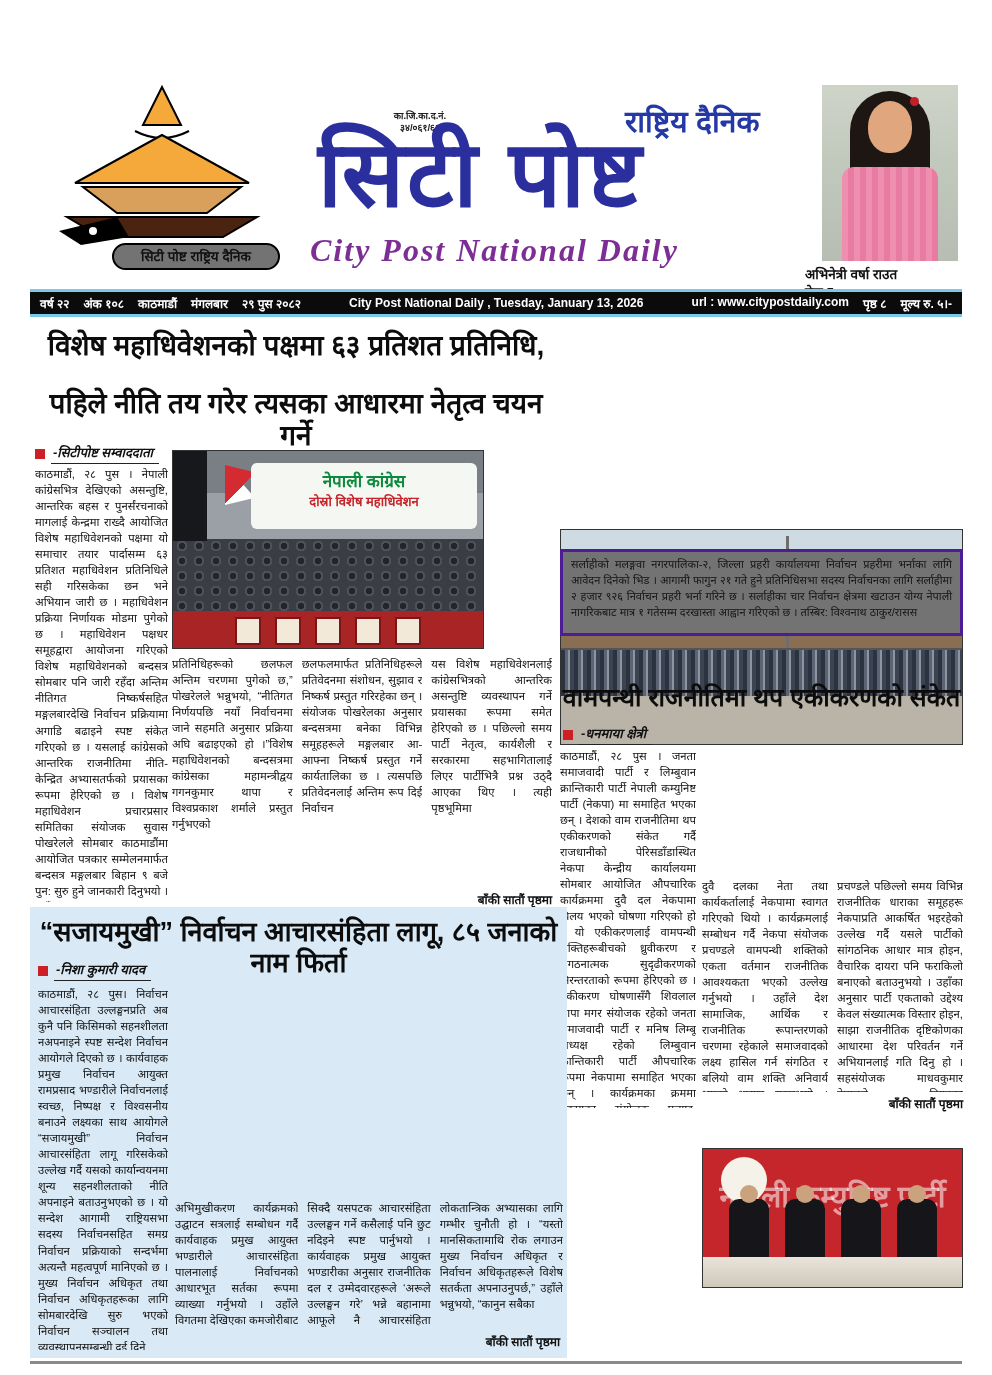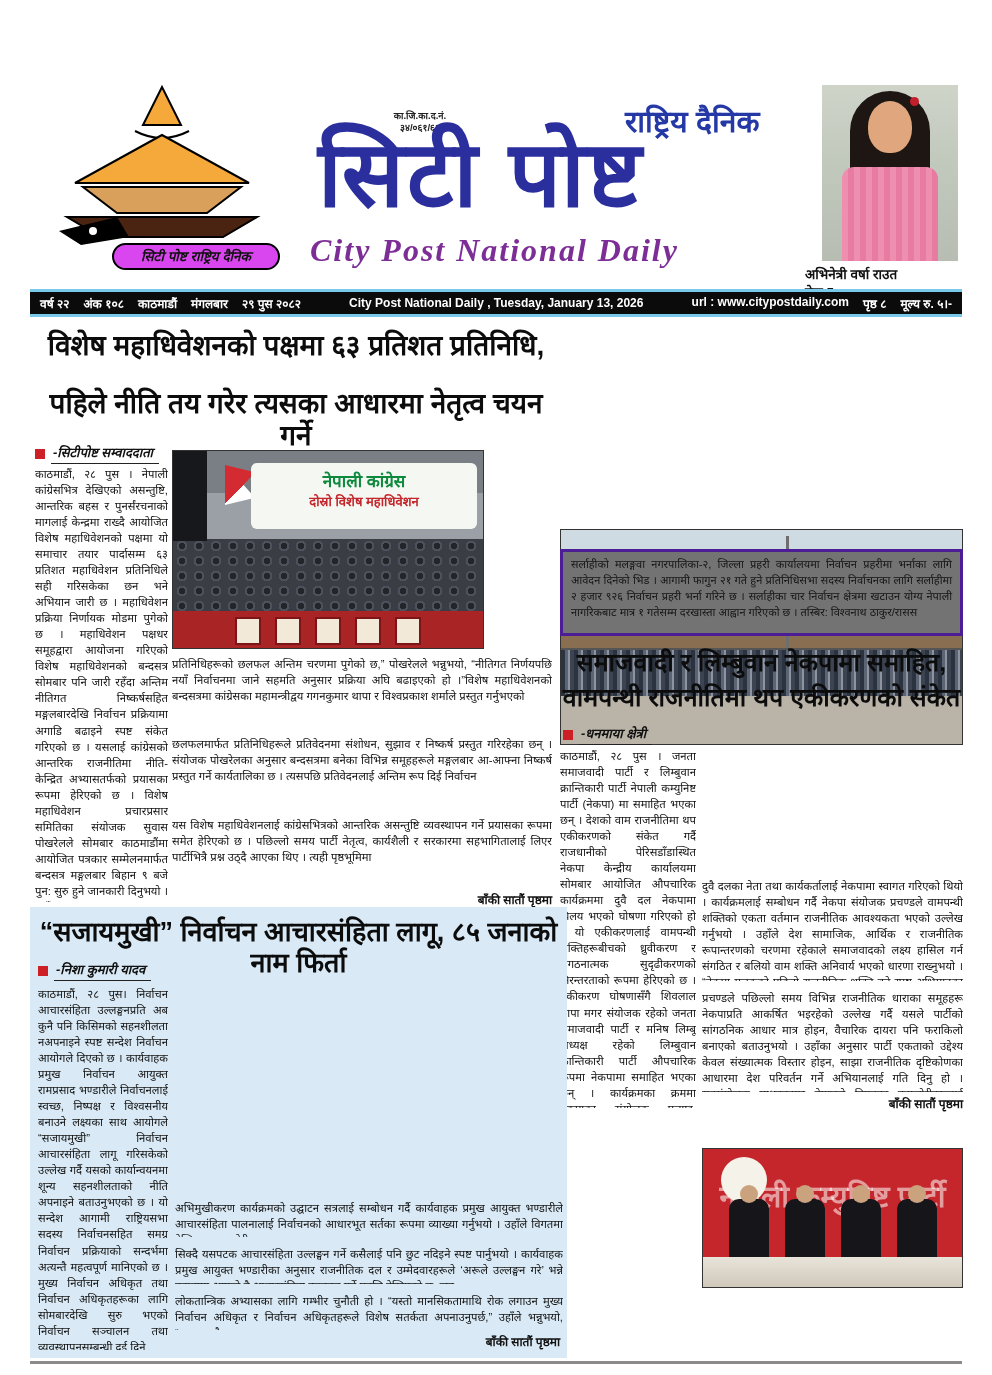--- a/index.html
+++ b/index.html
@@ -6,41 +6,41 @@
   html,body { background:#e8e8e8; }
   body { font-family:"Liberation Sans", sans-serif; }
   #page { position:relative; width:992px; height:1375px; background:#ffffff; margin:0 auto; overflow:hidden; }
   .abs { position:absolute; }
 
   
   .regno { font-size:9.5px; font-weight:bold; color:#222; line-height:1.25; text-align:center; }
   .tagline-np { font-size:30px; font-weight:800; color:#2438a6; }
   .title-np { font-size:92px; font-weight:800; color:#2b2f9e; letter-spacing:3px; line-height:1; }
   .title-en { font-size:32px; font-weight:bold; font-style:italic; color:#7d2e96; font-family:"Liberation Serif", serif; letter-spacing:2px; }
-  .logo-label { border:2.5px solid #000; border-radius:14px; background:#d946ef; font-size:13.5px; font-weight:bold; color:#111; text-align:center; line-height:23px;font-style:italic; }
+  .logo-label { border:2.5px solid #000; border-radius:14px; background:#737373; font-size:13.5px; font-weight:bold; color:#111; text-align:center; line-height:23px; }
   .actress { background:linear-gradient(180deg,#cfd4c9 0%,#c2c9bd 40%,#b7bdb2 100%); overflow:hidden; }
   .actress .hair { position:absolute; left:28px; top:6px; width:80px; height:150px; border-radius:40px; background:#1d1612; }
   .actress .face { position:absolute; left:46px; top:16px; width:44px; height:52px; border-radius:50% 50% 46% 46%; background:#e0a67e; }
   .actress .clip { position:absolute; left:88px; top:12px; width:9px; height:9px; border-radius:50%; background:#c21f2c; }
   .actress .dress { position:absolute; left:20px; top:82px; width:96px; height:94px; border-radius:12px 12px 0 0; background:repeating-linear-gradient(90deg,#ef8fb0 0 6px,#e77ba2 6px 12px); }
   .actress-cap { font-size:13.5px; font-weight:bold; color:#111; }
 
   
   .datebar { background:#0b0b0b; border-top:3px solid #79c9ea; border-bottom:3px solid #79c9ea; color:#fff; display:flex; align-items:center; justify-content:space-between; padding:0 10px; font-size:12px; font-weight:bold;gap:39px; }
   .datebar .grp { display:flex; gap:14px; white-space:nowrap; }
 
   
   .headline1 { font-size:28px; font-weight:800; color:#0c0c0c; text-align:center; line-height:1.15; }
   .headline2 { font-size:25px; font-weight:800; color:#0c0c0c; text-align:center; line-height:1.15; }
   .headline3 { font-size:27px; font-weight:800; color:#0c0c0c; text-align:center; line-height:1.15; }
   .byline { display:flex; align-items:center; gap:6px; }
   .byline .sq { width:10px; height:10px; background:#cc1f26; flex:0 0 auto; }
   .byline .nm { font-size:13px; font-weight:bold; font-style:italic; color:#111; border-bottom:1.6px solid #222; padding:0 6px 2px 2px; }
   .colsmall { font-size:11.3px; line-height:1.42; text-align:justify; color:#141414; overflow:hidden; }
-  .colrow { display:flex; gap:9px;flex-direction:column; }
+  .colrow { display:flex; gap:9px; }
   .colrow > div { flex:1; }
   .contnote { font-size:12px; font-weight:bold; color:#111; text-align:right; }
   .caption { font-size:11px; line-height:1.45; text-align:justify; color:#141414; border:3px solid #4c1d95; padding:5px 8px; background:#737373; }
   .bluepanel { background:#d9eaf6; }
 
   
   .photo { border:1px solid #333; overflow:hidden; position:relative; }
   .ph-convention { background:linear-gradient(180deg,#7a7f85 0 42px,#9aa0a6 42px 88px,#3a3d44 88px 160px,#a92424 160px 100%); }
   .ph-convention .speakers { position:absolute; left:0; top:0; width:34px; height:90px; background:#17181c; }
   .ph-convention .banner { position:absolute; left:78px; top:12px; width:226px; height:66px; background:#f4f7f2; border-radius:6px; text-align:center; padding-top:6px; }
@@ -152,21 +152,20 @@
   </div>
   <div class="abs contnote" style="left:392px; top:891px; width:160px;">बाँकी सातौं पृष्ठमा</div>
 
   <div class="abs photo ph-queue" style="left:560px; top:330px; width:403px; height:216px;">
     <div class="trees"></div>
     <div class="pole"></div>
     <div class="line"></div>
   </div>
   <div class="abs caption" style="left:560px; top:549px; width:403px; height:87px;">सर्लाहीको मलङ्गवा नगरपालिका-२, जिल्ला प्रहरी कार्यालयमा निर्वाचन प्रहरीमा भर्नाका लागि आवेदन दिनेको भिड । आगामी फागुन २१ गते हुने प्रतिनिधिसभा सदस्य निर्वाचनका लागि सर्लाहीमा २ हजार ९२६ निर्वाचन प्रहरी भर्ना गरिने छ । सर्लाहीका चार निर्वाचन क्षेत्रमा खटाउन योग्य नेपाली नागरिकबाट मात्र १ गतेसम्म दरखास्ता आह्वान गरिएको छ । तस्बिर: विश्वनाथ ठाकुर/रासस</div>
 
-  <div class="abs headline2" style="left:560px; top:648px; width:403px;">समाजवादी र लिम्बुवान नेकपामा समाहित,</div>
   <div class="abs headline2" style="left:560px; top:683px; width:403px;">वामपन्थी राजनीतिमा थप एकीकरणको संकेत</div>
   <div class="abs byline" style="left:563px; top:724px;">
     <span class="sq"></span>
     <span class="nm">-धनमाया क्षेत्री</span>
   </div>
 
   <div class="abs colsmall" style="left:560px; top:748px; width:136px; height:360px;">काठमाडौं, २८ पुस । जनता समाजवादी पार्टी र लिम्बुवान क्रान्तिकारी पार्टी नेपाली कम्युनिष्ट पार्टी (नेकपा) मा समाहित भएका छन् । देशको वाम राजनीतिमा थप एकीकरणको संकेत गर्दै राजधानीको पेरिसडाँडास्थित नेकपा केन्द्रीय कार्यालयमा सोमबार आयोजित औपचारिक कार्यक्रममा दुवै दल नेकपामा विलय भएको घोषणा गरिएको हो । यो एकीकरणलाई वामपन्थी शक्तिहरूबीचको ध्रुवीकरण र संगठनात्मक सुदृढीकरणको निरन्तरताको रूपमा हेरिएको छ । एकीकरण घोषणासँगै शिवलाल थापा मगर संयोजक रहेको जनता समाजवादी पार्टी र मनिष लिम्बू अध्यक्ष रहेको लिम्बुवान क्रान्तिकारी पार्टी औपचारिक रूपमा नेकपामा समाहित भएका छन् । कार्यक्रमका क्रममा नेकपाका संयोजक प्रचण्ड, सहसंयोजक माधवकुमार नेपाल, लिम्बुवान क्रान्तिकारी पार्टीका अध्यक्ष मनिष लिम्बू तथा जनता समाजवादी पार्टीका उपाध्यक्ष शिवलाल थापा मगरले एकतासम्बन्धी सम्झौता पत्रमा हस्ताक्षर गर्नुभयो । हस्ताक्षरपछि</div>
 
   <div class="abs photo ph-sign" style="left:702px; top:733px; width:261px; height:140px;">
     <div class="wm">नेपाली कम्युनिष्ट पार्टी</div>

